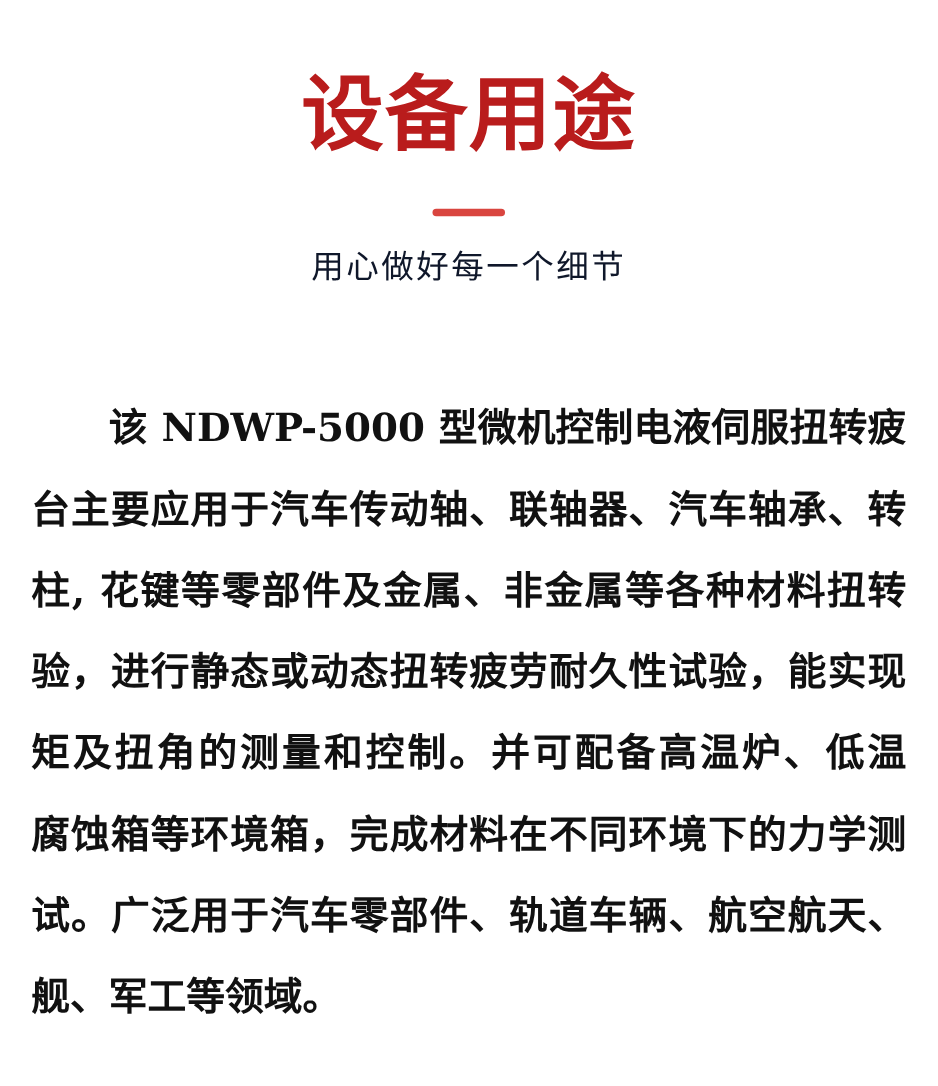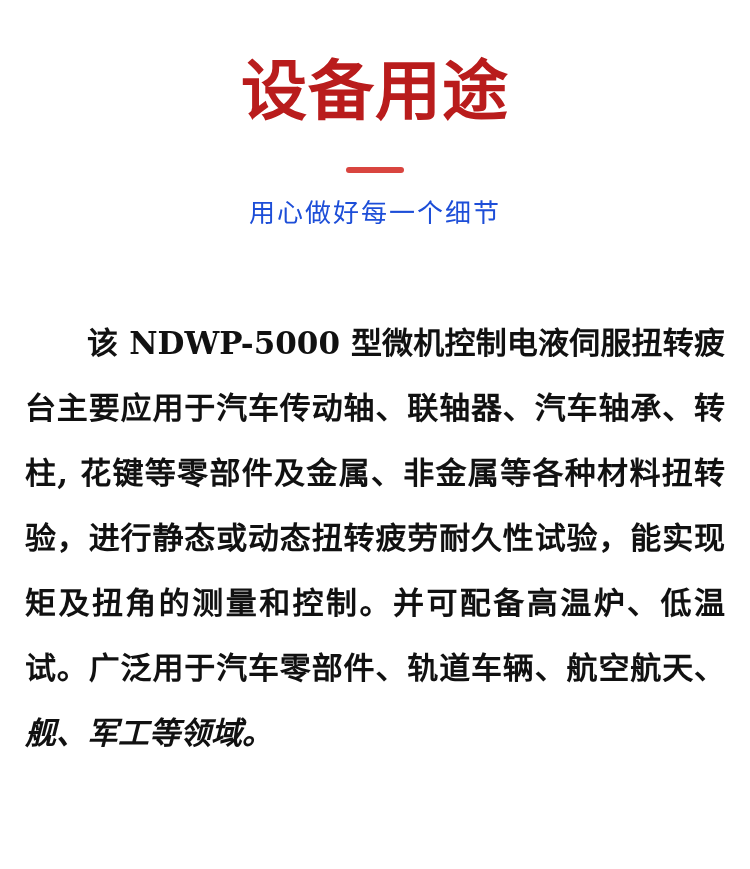--- a/index.html
+++ b/index.html
@@ -31,21 +31,21 @@
     height: 6px;
     border-radius: 3px;
     background: #d9453f;
     margin: 36px auto 0 auto;
   }
   .section-subtitle {
     margin-top: 22px;
     font-size: 26px;
     line-height: 36px;
     letter-spacing: 2px;
-    color: #1d4ed8;
+    color: #0f172a;
     font-weight: 400;
   }
   .body-paragraph {
     width: 700px;
     margin: 80px auto 0 auto;
     color: #111111;
     font-size: 31px;
     line-height: 65px;
     font-weight: 700;
     font-family: "DejaVu Serif", "Liberation Serif", serif;
@@ -55,33 +55,33 @@
     text-align-last: justify;
     height: 65px;
     overflow: hidden;
   }
   .para-line.first {
     text-indent: 2em;
   }
   .para-line.last {
     text-align: center;
     text-align-last: left;
-    font-style: italic;
   }
 </style>
 </head>
 <body>
 
 <div class="section-header">
   <h1 class="section-title">设备用途</h1>
   <div class="red-divider"></div>
   <div class="section-subtitle">用心做好每一个细节</div>
 </div>
 
 <div class="body-paragraph">
   <div class="para-line first">该 NDWP-5000 型微机控制电液伺服扭转疲劳试验</div>
   <div class="para-line">台主要应用于汽车传动轴、联轴器、汽车轴承、转向</div>
   <div class="para-line">柱, 花键等零部件及金属、非金属等各种材料扭转试</div>
   <div class="para-line">验，进行静态或动态扭转疲劳耐久性试验，能实现扭</div>
   <div class="para-line">矩及扭角的测量和控制。并可配备高温炉、低温箱、</div>
+  <div class="para-line">腐蚀箱等环境箱，完成材料在不同环境下的力学测</div>
   <div class="para-line">试。广泛用于汽车零部件、轨道车辆、航空航天、船</div>
   <div class="para-line last">舰、军工等领域。</div>
 </div>
 
 </body></html>

